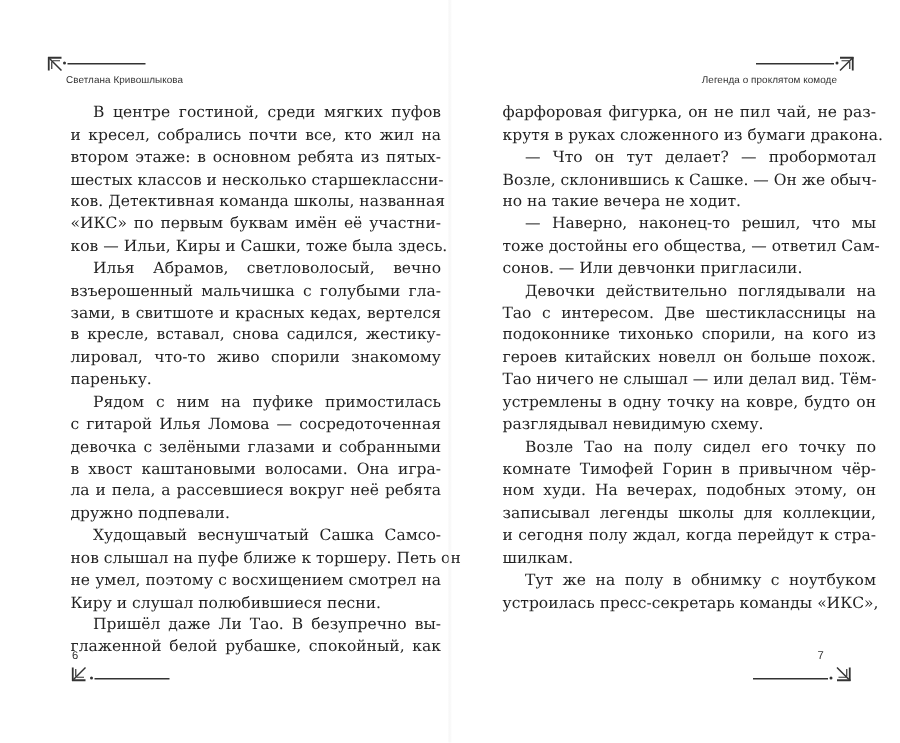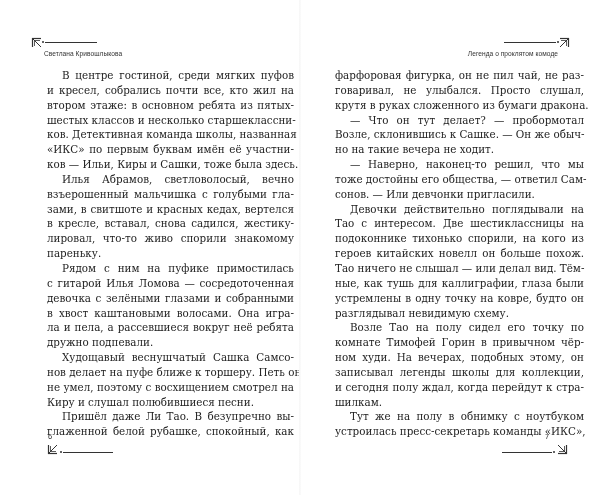--- a/index.html
+++ b/index.html
@@ -107,21 +107,21 @@
       <span class="line">в кресле, вставал, снова садился, жестику-</span>
       <span class="line">лировал, что-то живо спорили знакомому</span>
       <span class="line last">пареньку.</span>
       <span class="line indent">Рядом с ним на пуфике примостилась</span>
       <span class="line">с гитарой Илья Ломова — сосредоточенная</span>
       <span class="line">девочка с зелёными глазами и собранными</span>
       <span class="line">в хвост каштановыми волосами. Она игра-</span>
       <span class="line">ла и пела, а рассевшиеся вокруг неё ребята</span>
       <span class="line last">дружно подпевали.</span>
       <span class="line indent">Худощавый веснушчатый Сашка Самсо-</span>
-      <span class="line">нов делает на пуфе ближе к торшеру. Петь он</span>
+      <span class="line">нов слышал на пуфе ближе к торшеру. Петь он</span>
       <span class="line">не умел, поэтому с восхищением смотрел на</span>
       <span class="line last">Киру и слушал полюбившиеся песни.</span>
       <span class="line indent">Пришёл даже Ли Тао. В безупречно вы-</span>
       <span class="line">глаженной белой рубашке, спокойный, как</span>
     </div>
 
     <span class="folio">6</span>
     <div class="foot-orn-wrap">
       <svg class="orn" viewBox="0 0 12 12">
         <line x1="1" y1="10.5" x2="10" y2="10.5" stroke="#333" stroke-width="1.2"></line>
@@ -146,34 +146,32 @@
         <line x1="3" y1="3.5" x2="8" y2="3.5" stroke="#333" stroke-width="0.8"></line>
         <line x1="8.5" y1="4" x2="8.5" y2="9" stroke="#333" stroke-width="0.8"></line>
       </svg>
       <span class="rh-dot"></span>
       <span class="rh-rule"></span>
       <span class="rh-text">Легенда о проклятом комоде</span>
     </div>
 
     <div class="text">
       <span class="line">фарфоровая фигурка, он не пил чай, не раз-</span>
-      <span class="line">говаривал, не улыбался. Просто слушал,</span>
       <span class="line last">крутя в руках сложенного из бумаги дракона.</span>
       <span class="line indent">— Что он тут делает? — пробормотал</span>
       <span class="line">Возле, склонившись к Сашке. — Он же обыч-</span>
       <span class="line last">но на такие вечера не ходит.</span>
       <span class="line indent">— Наверно, наконец-то решил, что мы</span>
       <span class="line">тоже достойны его общества, — ответил Сам-</span>
       <span class="line last">сонов. — Или девчонки пригласили.</span>
       <span class="line indent">Девочки действительно поглядывали на</span>
       <span class="line">Тао с интересом. Две шестиклассницы на</span>
       <span class="line">подоконнике тихонько спорили, на кого из</span>
       <span class="line">героев китайских новелл он больше похож.</span>
       <span class="line">Тао ничего не слышал — или делал вид. Тём-</span>
-      <span class="line">ные, как тушь для каллиграфии, глаза были</span>
       <span class="line">устремлены в одну точку на ковре, будто он</span>
       <span class="line last">разглядывал невидимую схему.</span>
       <span class="line indent">Возле Тао на полу сидел его точку по</span>
       <span class="line">комнате Тимофей Горин в привычном чёр-</span>
       <span class="line">ном худи. На вечерах, подобных этому, он</span>
       <span class="line">записывал легенды школы для коллекции,</span>
       <span class="line">и сегодня полу ждал, когда перейдут к стра-</span>
       <span class="line last">шилкам.</span>
       <span class="line indent">Тут же на полу в обнимку с ноутбуком</span>
       <span class="line">устроилась пресс-секретарь команды «ИКС»,</span>

